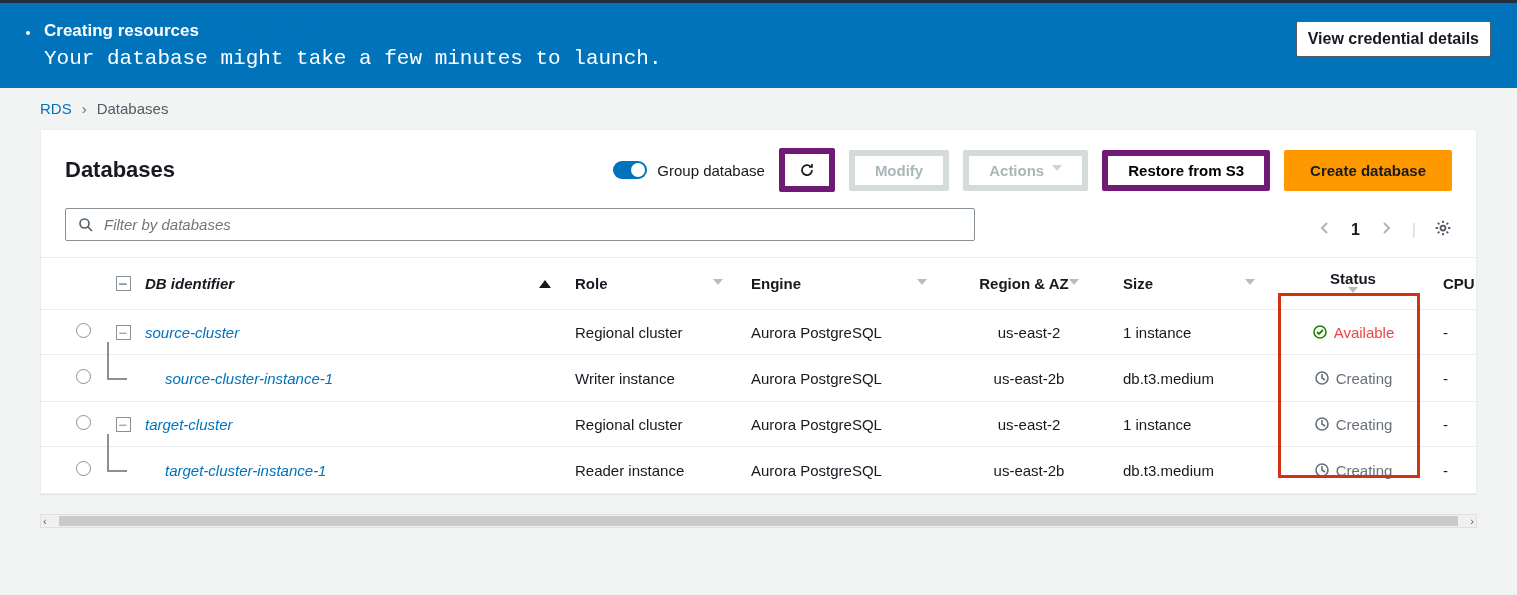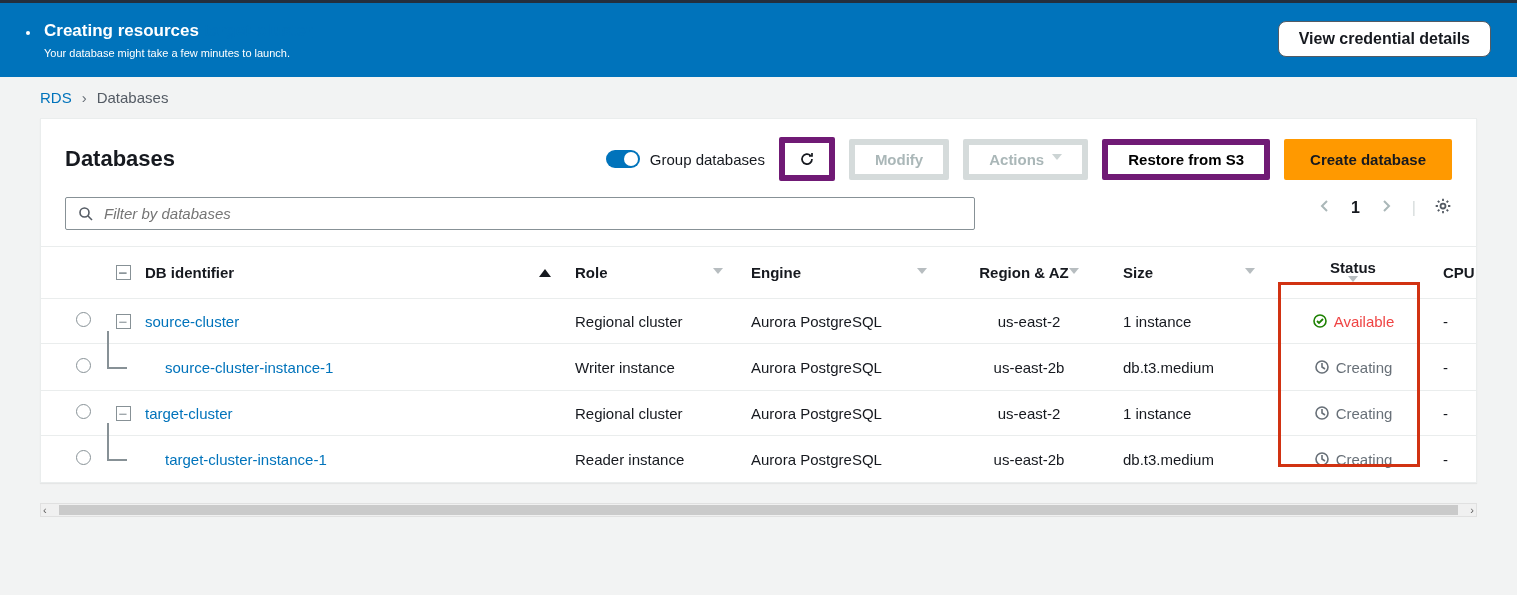--- a/index.html
+++ b/index.html
@@ -5,22 +5,22 @@
   * { box-sizing: border-box; margin: 0; padding: 0; }
   body { font-family: "Amazon Ember", "Helvetica Neue", Arial, sans-serif; background: #f2f3f3; color: #16191f; width: 1517px; overflow-x: hidden; }
   
   .topbar-line { height: 3px; background: #232f3e; }
   
   .banner { background: #0073bb; color: #fff; padding: 18px 26px; display: flex; align-items: flex-start; justify-content: space-between; }
   .banner-left { display: flex; gap: 14px; }
   .banner-bullet { width: 4px; height: 4px; background: #fff; border-radius: 50%; margin-top: 10px; flex-shrink: 0; }
   .banner-title { font-size: 17px; font-weight: 700; }
   .banner-title .link { text-decoration: underline; }
-  .banner-sub { font-size: 11px; margin-top: 6px; }
-  .banner-btn { background: #fff; color: #16191f; border: 1px solid #545b64; padding: 8px 20px; font-size: 16px; font-weight: 700; cursor: pointer; border-radius: 8px; }
+  .banner-sub { font-size: 21px; margin-top: 6px; font-family: Liberation Mono, monospace; }
+  .banner-btn { background: #fff; color: #16191f; border: 1px solid #545b64; padding: 8px 11px; font-size: 16px; font-weight: 700; cursor: pointer; border-radius: 2px; }
   
   .crumbs { padding: 12px 40px 12px; font-size: 15px; display: flex; align-items: center; gap: 10px; }
   .crumb-root { color: #0073bb; cursor: pointer; }
   .crumb-sep { color: #687078; }
   .crumb-current { color: #545b64; }
   
   .panel { background: #fff; margin: 0 40px 20px 40px; border: 1px solid #eaeded; border-top: 1px solid #eaeded; box-shadow: 0 1px 1px rgba(0,0,0,.05); }
   
   .panel-header { display: flex; align-items: center; justify-content: space-between; padding: 18px 24px 12px; gap: 16px; }
   .panel-title { font-size: 22px; font-weight: 700; }
@@ -28,36 +28,36 @@
   
   .toggle-wrap { display: flex; align-items: center; gap: 10px; font-size: 15px; }
   .toggle { width: 34px; height: 18px; background: #0073bb; border-radius: 9px; position: relative; cursor: pointer; }
   .toggle::after { content: ""; position: absolute; top: 2px; right: 2px; width: 14px; height: 14px; background: #fff; border-radius: 50%; }
   
   .btn { border: 6px solid #701a75; background: #fff; padding: 6px 20px; font-size: 15px; font-weight: 700; cursor: pointer; border-radius: 2px; display: inline-flex; align-items: center; gap: 8px; }
   .btn.icon-only { padding: 8px 14px; }
   .btn.disabled { color: #aab7b8; border-color: #d5dbdb; cursor: default; }
   .btn.primary { background: #ff9900; border-color: #ff9900; color: #16191f; }
   
-  .filter-row { display: flex; align-items: flex-start; justify-content: space-between; padding: 4px 24px 16px; gap: 20px; }
+  .filter-row { display: flex; align-items: flex-end; justify-content: space-between; padding: 4px 24px 16px; gap: 20px; }
   .filter-input { flex: 1; max-width: 910px; border: 1px solid #879196; border-radius: 2px; display: flex; align-items: center; padding: 7px 12px; gap: 10px; }
   .filter-input input { border: none; outline: none; flex: 1; font-size: 15px; font-style: italic; color: #687078; background: transparent; }
   .pager { display: flex; align-items: center; gap: 18px; }
   .pager-arrow { color: #aab7b8; }
   .pager-num { font-weight: 700; }
   .gear { color: #545b64; cursor: pointer; }
   
   .table-wrap { overflow-x: auto; }
   .thead-row, .trow { display: flex; align-items: center; border-top: 1px solid #eaeded; min-width: 1500px; }
   .thead-row { font-weight: 700; font-size: 15px; padding: 12px 0; }
   .trow { font-size: 15px; padding: 13px 0; }
   
   .col-radio { width: 60px; text-align: center; padding-left: 24px; }
   .col-tree  { width: 44px; display:flex; justify-content:center; }
-  .col-id    { width: 430px; padding-right: 10px; }
+  .col-id    { width: 430px; padding-right: 10px; font-style: italic; }
   .col-role  { width: 176px; display: flex; align-items: center; justify-content: space-between; padding-right: 28px; }
   .col-engine{ width: 204px; display: flex; align-items: center; justify-content: space-between; padding-right: 28px; }
   .col-region{ width: 168px; display: flex; align-items: center; justify-content: center; padding-right: 20px; }
   .col-size  { width: 160px; display: flex; align-items: center; justify-content: space-between; padding-right: 28px; }
   .col-status{ width: 160px; display: flex; align-items: center; justify-content: space-between; padding-right: 20px; flex-direction: column; }
   .col-cpu   { width: 60px; }
   
   .thead-row .col-id { display: flex; align-items: center; justify-content: space-between; padding-right: 24px; }
   
   .sort-caret-up { width: 0; height: 0; border-left: 6px solid transparent; border-right: 6px solid transparent; border-bottom: 8px solid #16191f; }
@@ -110,21 +110,21 @@
   <span class="crumb-current">Databases</span>
 </div>
 
 <div class="panel rel">
 
   <div class="panel-header">
     <div class="panel-title">Databases</div>
     <div class="panel-tools">
       <div class="toggle-wrap">
         <div class="toggle"></div>
-        <span>Group databases</span>
+        <span>Group database</span>
       </div>
       <button class="btn icon-only">
         <svg class="icon-svg" viewBox="0 0 16 16">
             <path fill="none" stroke="#16191f" stroke-width="1.7" d="M13 8a5 5 0 1 1-1.5-3.5M13 2v3h-3"></path>
           </svg>
       </button>
       <button class="btn disabled">Modify</button>
       <button class="btn disabled">
         <span>Actions</span>
         <span class="sort-caret-empty" style="border-top-color:#aab7b8"></span>

